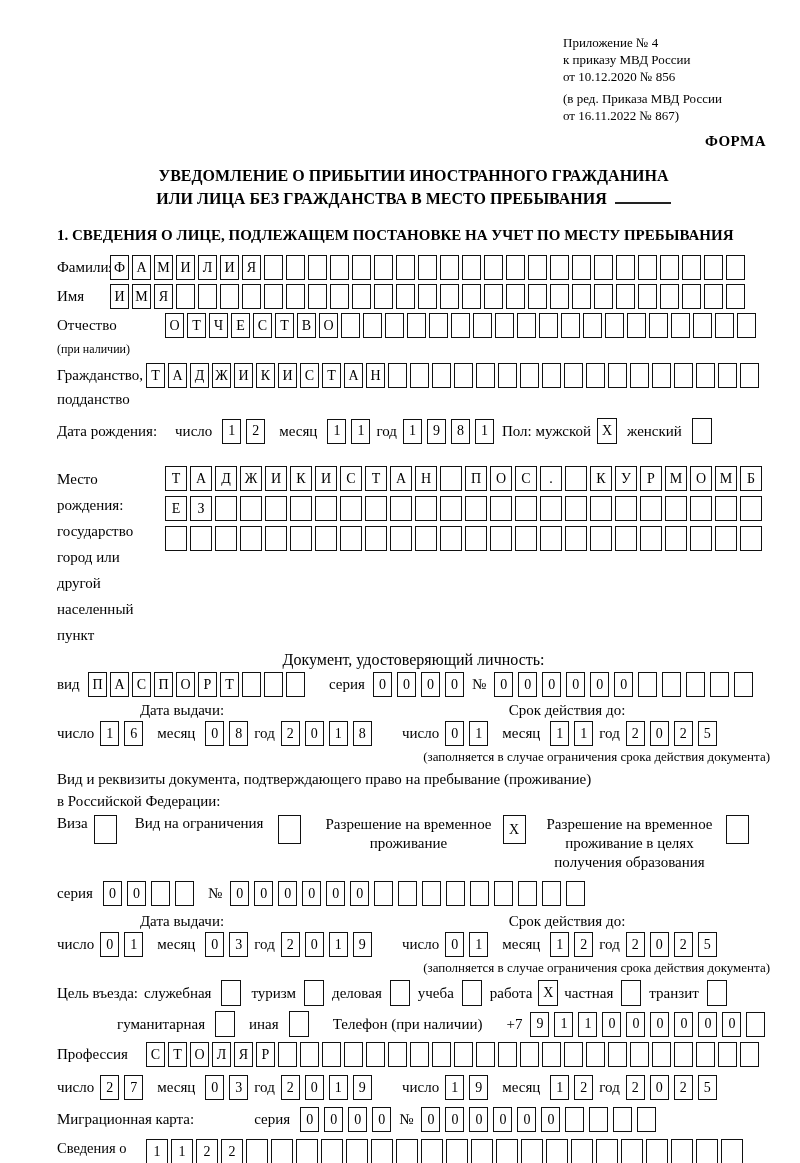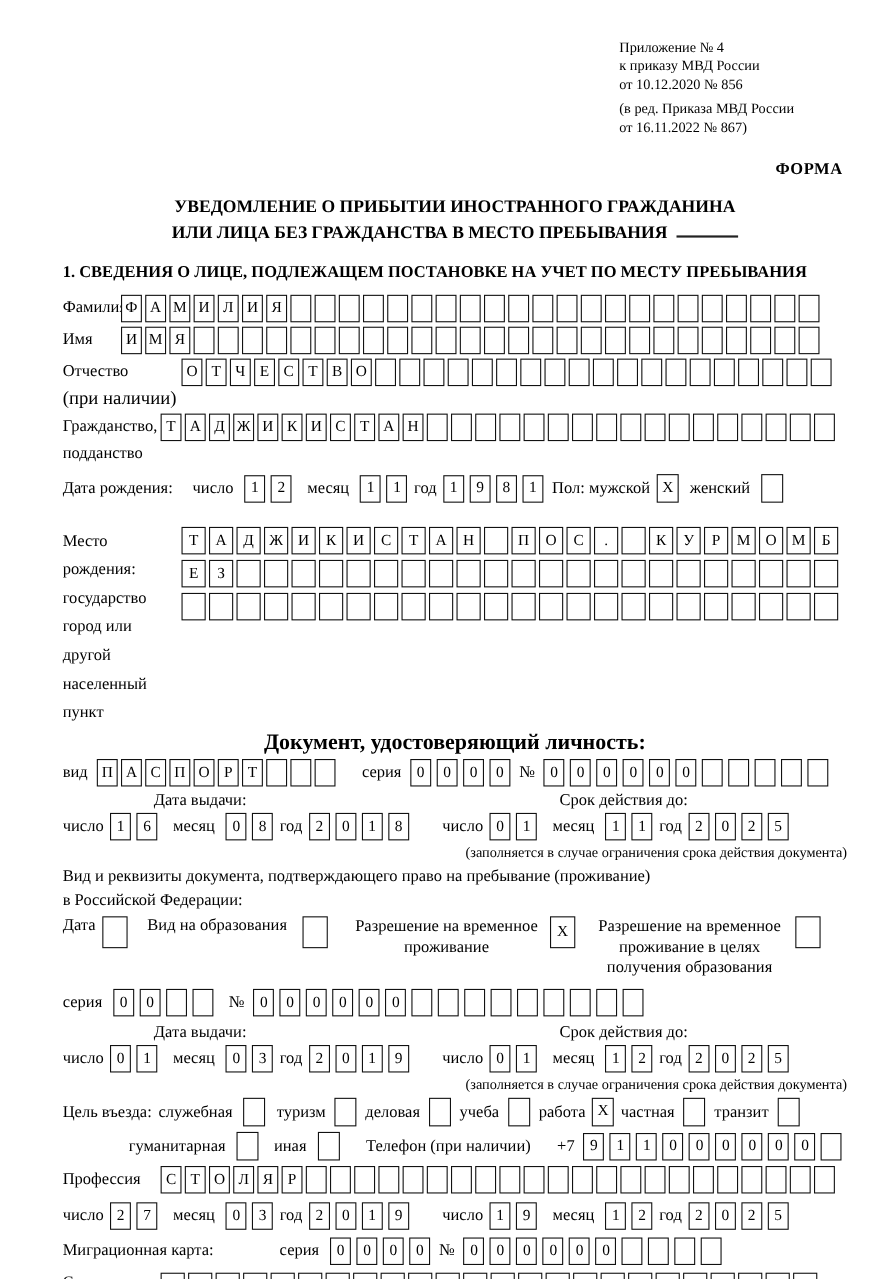--- a/index.html
+++ b/index.html
@@ -4,42 +4,42 @@
 <style>
   html,body{margin:0;padding:0;background:#ffffff;}
   .page{
     width:800px;height:1163px;box-sizing:border-box;position:relative;
     background:#fff;color:#000;overflow:hidden;
     font-family:"Liberation Serif", "DejaVu Serif", serif;
     padding:34px 30px 10px 57px;font-size:15px;
   }
   .appendix{margin-left:506px;font-size:13px;line-height:17px;}
   .appendix .gap{margin-top:5px;}
-  .forma{text-align:right;font-weight:bold;font-size:15px;margin-top:22px;letter-spacing:.5px;padding-right:4px;}
+  .forma{text-align:right;font-weight:bold;font-size:15px;margin-top:9px;letter-spacing:.5px;padding-right:4px;}
   .title{text-align:center;font-weight:bold;font-size:16px;margin-top:14px;line-height:23px;}
   .blank-line{display:inline-block;width:56px;height:13px;border-bottom:2px solid #222;margin-left:8px;}
   .sec-head{font-weight:bold;font-size:15px;margin-top:17px;}
   .frow{display:flex;align-items:flex-start;margin-top:4px;}
   .flabel{flex:0 0 auto;line-height:24px;}
   .w53{width:53px;}.w107{width:108px;}.w88{width:89px;}.w30{width:31px;}
-  .sub{font-size:17px;}
+  .sub{font-size:12px;}
   .cellgrid{display:inline-flex;gap:3px;flex:0 0 auto;}
   .cell{
     box-sizing:border-box;flex:0 0 auto;width:19px;height:25px;border:1.6px solid #111;
     display:inline-flex;align-items:center;justify-content:center;
     font-size:14px;font-family:"Liberation Serif","DejaVu Serif",serif;background:#fff;
   }
   .wide .cell{width:22px;}
   .sp{gap:5px;}
   .cb{width:20px;height:26px;}
   .cb2{width:23px;height:29px;}
   .inline-row{display:flex;align-items:center;margin-top:5px;}
   .inline-row .lbl{flex:0 0 auto;}
   .gridcol .cellgrid{margin-bottom:5px;display:flex;}
-  .center-bold{text-align:center;font-weight:bold;font-size:20px;margin-top:3px;}
+  .center-bold{text-align:center;font-weight:normal;font-size:16px;margin-top:3px;}
   .dates{display:flex;margin-top:4px;}
   .dcol-l{width:315px;flex:0 0 auto;}
   .dcol-r{flex:1;}
   .dtitle{text-align:center;line-height:18px;}
   .dcol-l .dtitle{width:250px;}
   .dcol-r .dtitle{width:330px;margin-left:30px;}
   .drow{display:flex;align-items:center;margin-top:2px;}
   .dnote{font-size:13px;margin-top:3px;text-align:right;padding-right:0px;}
   .para{margin-top:6px;line-height:20px;}
   .opts{display:flex;align-items:flex-start;margin-top:4px;}
@@ -412,25 +412,25 @@
       </div>
       <div class="dnote">(заполняется в случае ограничения срока действия документа)</div>
     </div>
   </div>
 
   <div class="para" style="margin-top:4px;">Вид и реквизиты документа, подтверждающего право на пребывание (проживание)</div>
   <div class="para" style="margin-top:2px;">в Российской Федерации:</div>
 
   <div class="opts">
     <div class="opt">
-      <span class="lbl">Дата</span>
+      <span class="lbl">Виза</span>
       <span class="cell cb2 ml6"></span>
     </div>
     <div class="opt ml18">
-      <span class="lbl">Вид на образования</span>
+      <span class="lbl">Вид на ограничения</span>
       <span class="cell cb2 ml14"></span>
     </div>
     <div class="opt ml24">
       <div class="opt-label-c" style="width:168px;">Разрешение на временное проживание</div>
       <span class="cell cb2 ml10">X</span>
     </div>
     <div class="opt ml18">
       <div class="opt-label-c" style="width:172px;">Разрешение на временное проживание в целях получения образования</div>
       <span class="cell cb2 ml10"></span>
     </div>

